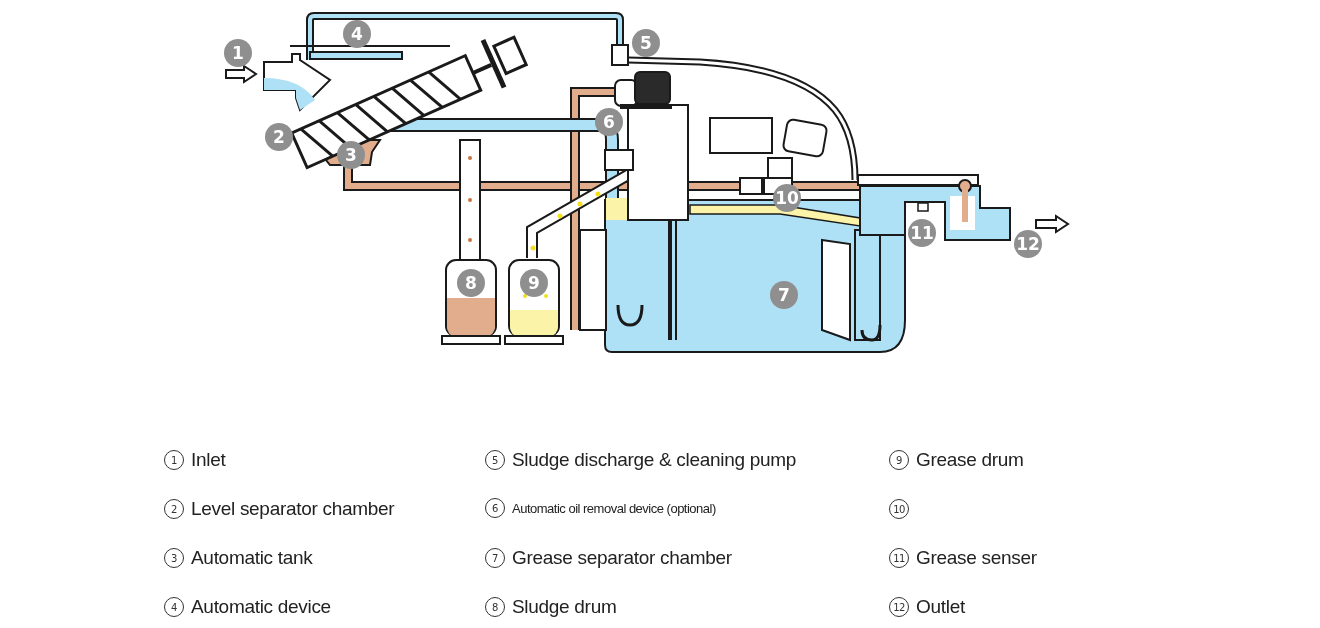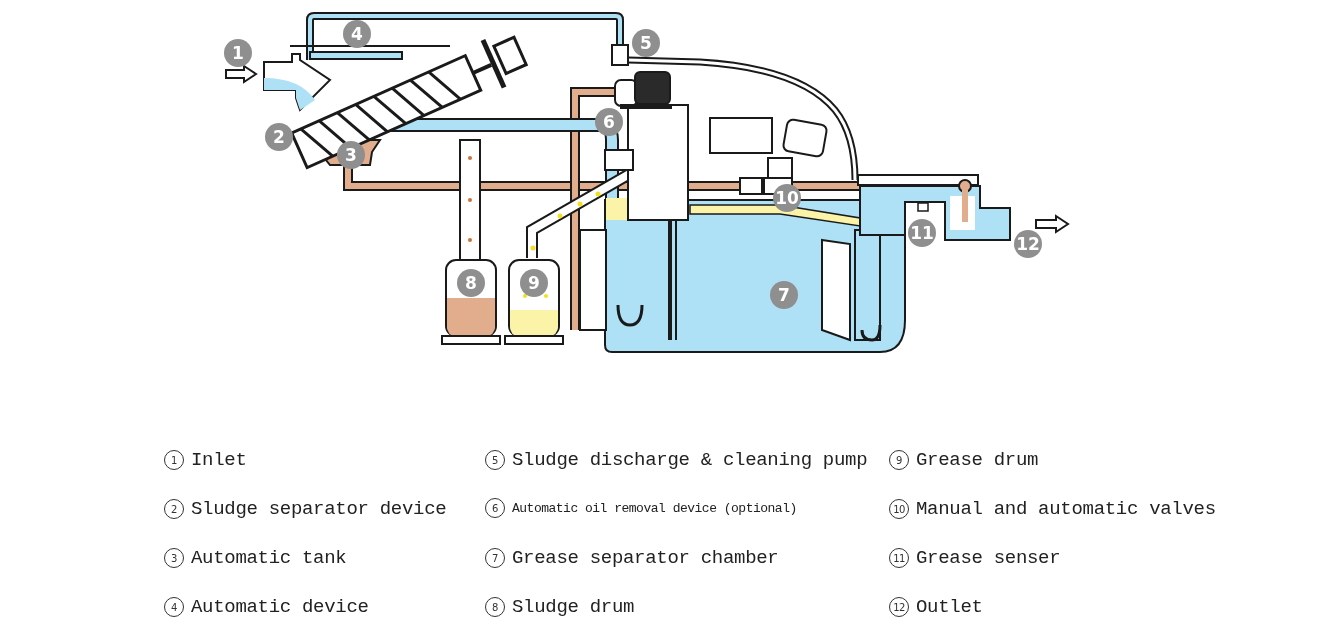--- a/index.html
+++ b/index.html
@@ -7,21 +7,21 @@
          font-family: "DejaVu Sans", sans-serif; color: #222; }
   #diagram { position: absolute; left: 0; top: 0; width: 1320px; height: 400px; }
   .badge-circle { fill: #8f8f8f; }
   .badge-text { fill: #ffffff; font-family: "DejaVu Sans", sans-serif; font-weight: bold; font-size: 17px; text-anchor: middle; dominant-baseline: central; }
   .legend { position: absolute; left: 0; top: 0; width: 1320px; height: 628px; pointer-events: none; }
   .legend-item { position: absolute; display: flex; align-items: center; height: 28px; white-space: nowrap; pointer-events: auto; }
   .legend-num { display: inline-flex; align-items: center; justify-content: center;
                 width: 20px; height: 20px; border: 1px solid #333; border-radius: 50%;
                 font-size: 10px; color: #333; box-sizing: border-box; margin-right: 7px; letter-spacing: -0.5px;
                 font-family: "DejaVu Sans", sans-serif; }
-  .legend-label { font-size: 19px; color: #222; font-family: Liberation Mono, monospace; letter-spacing: -0.3px; }
+  .legend-label { font-size: 19px; color: #222; font-family: Liberation Sans, sans-serif; letter-spacing: -0.3px; }
 </style>
 </head>
 <body>
 
 <svg id="diagram" viewBox="0 0 1320 400" xmlns="http://www.w3.org/2000/svg">
 
   <g>
     <path d="M310 60 L310 20 Q310 16 314 16 L616 16 Q620 16 620 20 L620 50" fill="none" stroke="#1a1a1a" stroke-width="8"></path>
     <path d="M310 60 L310 20 Q310 16 314 16 L616 16 Q620 16 620 20 L620 50" fill="none" stroke="#aee0f6" stroke-width="4"></path>
     <rect x="310" y="52" width="92" height="7" fill="#aee0f6" stroke="#1a1a1a" stroke-width="2"></rect>
@@ -200,21 +200,21 @@
     </g>
 </svg>
 
 <div class="legend">
   <div class="legend-item" style="left:164px; top:446px;">
     <span class="legend-num">1</span>
     <span class="legend-label">Inlet</span>
   </div>
   <div class="legend-item" style="left:164px; top:495px;">
     <span class="legend-num">2</span>
-    <span class="legend-label">Sludge separator device</span>
+    <span class="legend-label">Level separator chamber</span>
   </div>
   <div class="legend-item" style="left:164px; top:544px;">
     <span class="legend-num">3</span>
     <span class="legend-label">Automatic tank</span>
   </div>
   <div class="legend-item" style="left:164px; top:593px;">
     <span class="legend-num">4</span>
     <span class="legend-label">Automatic device</span>
   </div>
 
@@ -234,21 +234,20 @@
     <span class="legend-num">8</span>
     <span class="legend-label">Sludge drum</span>
   </div>
 
   <div class="legend-item" style="left:889px; top:446px;">
     <span class="legend-num">9</span>
     <span class="legend-label">Grease drum</span>
   </div>
   <div class="legend-item" style="left:889px; top:495px;">
     <span class="legend-num">10</span>
-    <span class="legend-label">Manual and automatic valves</span>
   </div>
   <div class="legend-item" style="left:889px; top:544px;">
     <span class="legend-num">11</span>
     <span class="legend-label">Grease senser</span>
   </div>
   <div class="legend-item" style="left:889px; top:593px;">
     <span class="legend-num">12</span>
     <span class="legend-label">Outlet</span>
   </div>
 </div>

